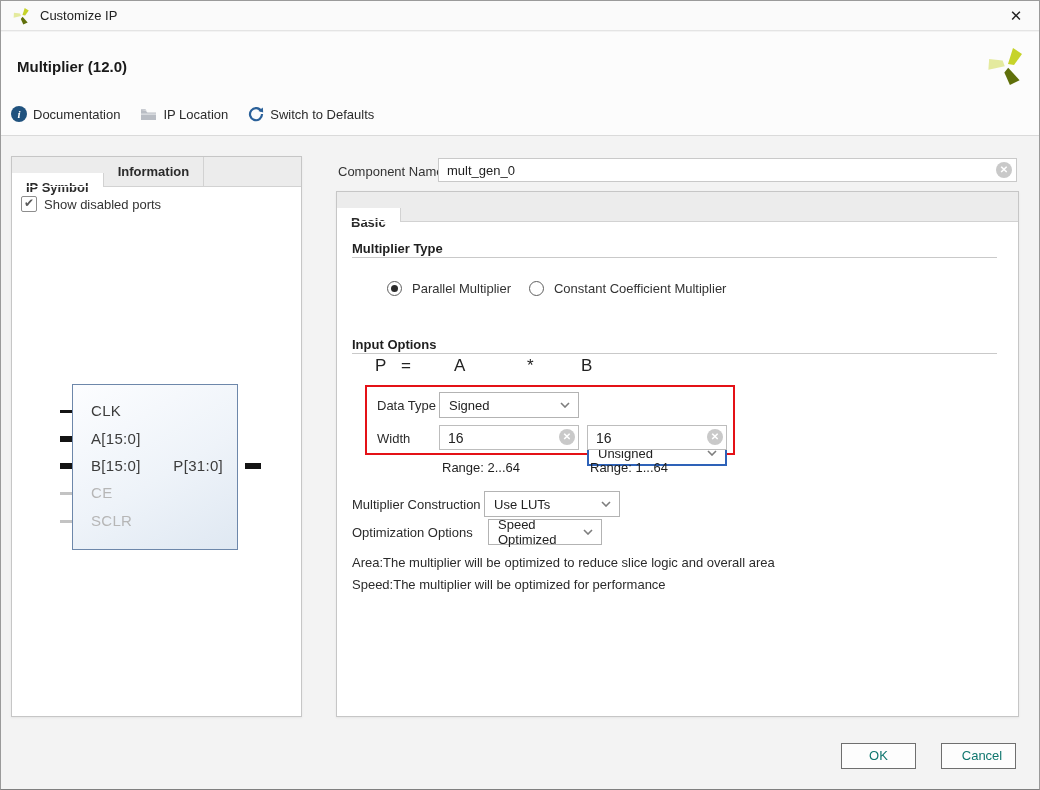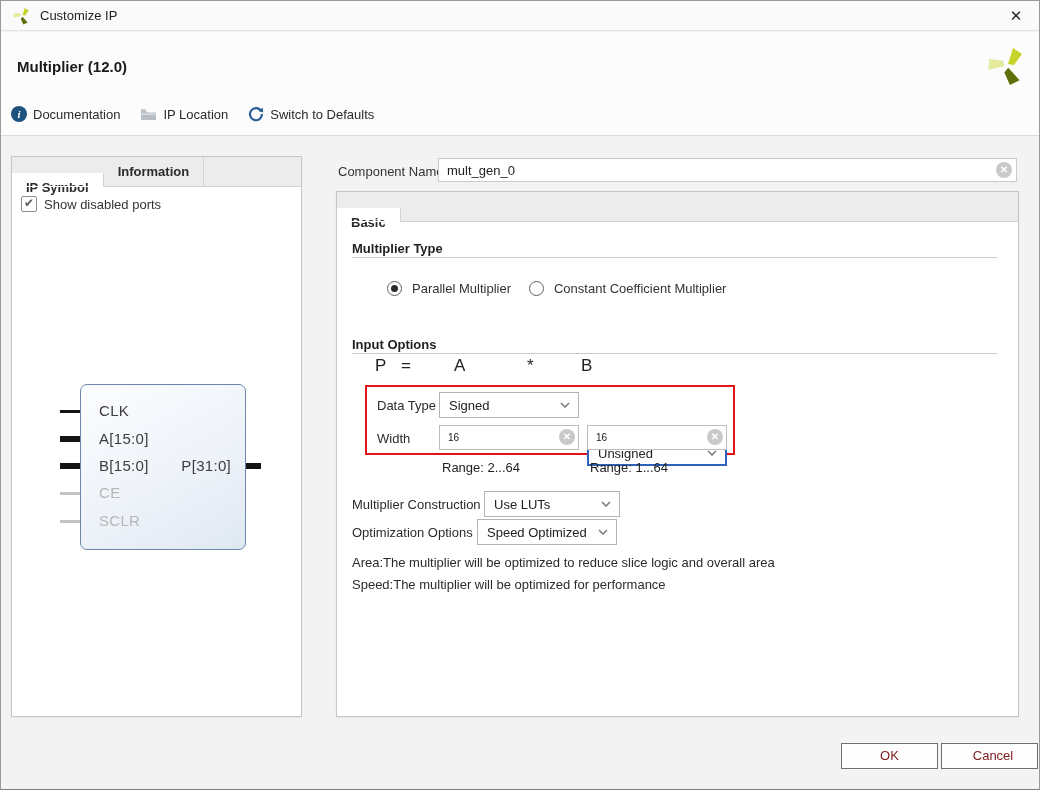--- a/index.html
+++ b/index.html
@@ -27,22 +27,22 @@
               border:1px solid #c6c6c6;box-shadow:0 1px 2px rgba(0,0,0,.06);}
   .tabstrip{height:29px;background:#ececec;border-bottom:1px solid #d2d2d2;display:flex;}
   .tab{padding:0 14px;line-height:29px;font-weight:bold;font-size:13px;color:#2b2b2b;
        border-right:1px solid #d2d2d2;cursor:default;}
   .tab.active{background:#fff;position:relative;margin-top:16px;}
   .tab.active::after{content:"";position:absolute;left:0;right:0;bottom:-1px;height:1px;background:#fff;}
   .chk-row{display:flex;align-items:center;gap:7px;padding:9px 9px;}
   .checkbox{width:14px;height:14px;border:1px solid #8d8d8d;border-radius:2px;background:#fff;
             font-size:12px;line-height:13px;text-align:center;color:#5a5a5a;}
   
-  .symbol-box{position:absolute;left:68px;top:227px;width:164px;height:164px;border:1px solid #6d87aa;
-              border-radius:7px;background:linear-gradient(150deg,#fcfdff 0%,#eef3f9 55%,#dfe8f2 100%);}
+  .symbol-box{position:absolute;left:60px;top:227px;width:164px;height:164px;border:1px solid #6d87aa;
+              border-radius:0;background:linear-gradient(150deg,#fcfdff 0%,#eef3f9 55%,#dfe8f2 100%);}
   .port-label{position:absolute;left:18px;font-size:15px;color:#3c3c3c;letter-spacing:.3px;}
   .port-label.disabled{color:#b6b6b6;}
   .port-label.out{left:auto;right:14px;}
   .stub{position:absolute;background:#141414;}
   .stub.gray{background:#c3c3c3;}
   
   .comp-label{position:absolute;left:337px;top:163px;}
   .comp-input{position:absolute;left:437px;top:157px;width:579px;height:24px;box-sizing:border-box;
               border:1px solid #c9c9c9;padding:0 26px 0 8px;font-size:13px;color:#222;
               font-family:"Liberation Sans",sans-serif;background:#fff;}
@@ -60,26 +60,26 @@
   .radio.sel::after{content:"";position:absolute;left:3px;top:3px;width:7px;height:7px;border-radius:50%;background:#2b2b2b;}
   .radio-lbl{margin-right:8px;}
   .eq{position:absolute;top:164px;font-size:17px;color:#222;font-weight:500;}
   .hl-box{position:absolute;left:28px;top:193px;width:366px;height:66px;border:2px solid #e41117;}
   .fld-label{position:absolute;color:#2b2b2b;}
   .dropdown{position:absolute;height:26px;box-sizing:border-box;border:1px solid #b3b3b3;background:#fff;
             display:flex;align-items:center;padding:0 22px 0 9px;color:#222;}
   .dropdown.focus{border:2px solid #2e62b8;}
   .dd-arrow{position:absolute;right:8px;top:50%;margin-top:-3px;}
   .txt-input{position:absolute;height:25px;box-sizing:border-box;border:1px solid #bdbdbd;background:#fff;
-             padding:0 24px 0 8px;font-size:10px;color:#222;font-family:"Liberation Sans",sans-serif;}
+             padding:0 24px 0 8px;font-size:14px;color:#222;font-family:"Liberation Sans",sans-serif;}
   .range-lbl{position:absolute;color:#1f1f1f;}
   .note{position:absolute;left:15px;color:#2b2b2b;}
   
-  .btn{position:absolute;top:742px;width:97px;height:26px;box-sizing:border-box;background:#fdfdfd;
-       border:1px solid #6f6f6f;font-size:13px;color:#7f1d1d;text-align:center;line-height:24px;cursor:default;}
+  .btn{position:absolute;top:742px;width:75px;height:26px;box-sizing:border-box;background:#fdfdfd;
+       border:1px solid #6f6f6f;font-size:13px;color:#0f766e;text-align:center;line-height:24px;cursor:default;}
 </style>
 </head>
 <body>
 
 <div class="window">
 
   <div class="titlebar">
     <svg class="t-logo" viewBox="0 0 40 40">
       <g>
         <polygon points="21,18 26,2 35,8 27,19" fill="#c6d32a"></polygon>
@@ -205,21 +205,21 @@
 
     <div class="fld-label" style="left:15px;top:305px;">Multiplier Construction</div>
     <div class="dropdown" style="left:147px;top:299px;width:136px;">
       <span>Use LUTs</span>
       <svg class="dd-arrow" width="10" height="6" viewBox="0 0 10 6">
         <polyline points="1,1 5,5 9,1" fill="none" stroke="#7d7d7d" stroke-width="1.6"></polyline>
       </svg>
     </div>
 
     <div class="fld-label" style="left:15px;top:333px;">Optimization Options</div>
-    <div class="dropdown" style="left:140px;top:327px;width:140px;">
+    <div class="dropdown" style="left:151px;top:327px;width:114px;">
       <span>Speed Optimized</span>
       <svg class="dd-arrow" width="10" height="6" viewBox="0 0 10 6">
         <polyline points="1,1 5,5 9,1" fill="none" stroke="#7d7d7d" stroke-width="1.6"></polyline>
       </svg>
     </div>
 
     <div class="note" style="top:385px;">Speed:The multiplier will be optimized for performance</div>
     <div class="note" style="top:363px;">Area:The multiplier will be optimized to reduce slice logic and overall area</div>
   </div>
 

